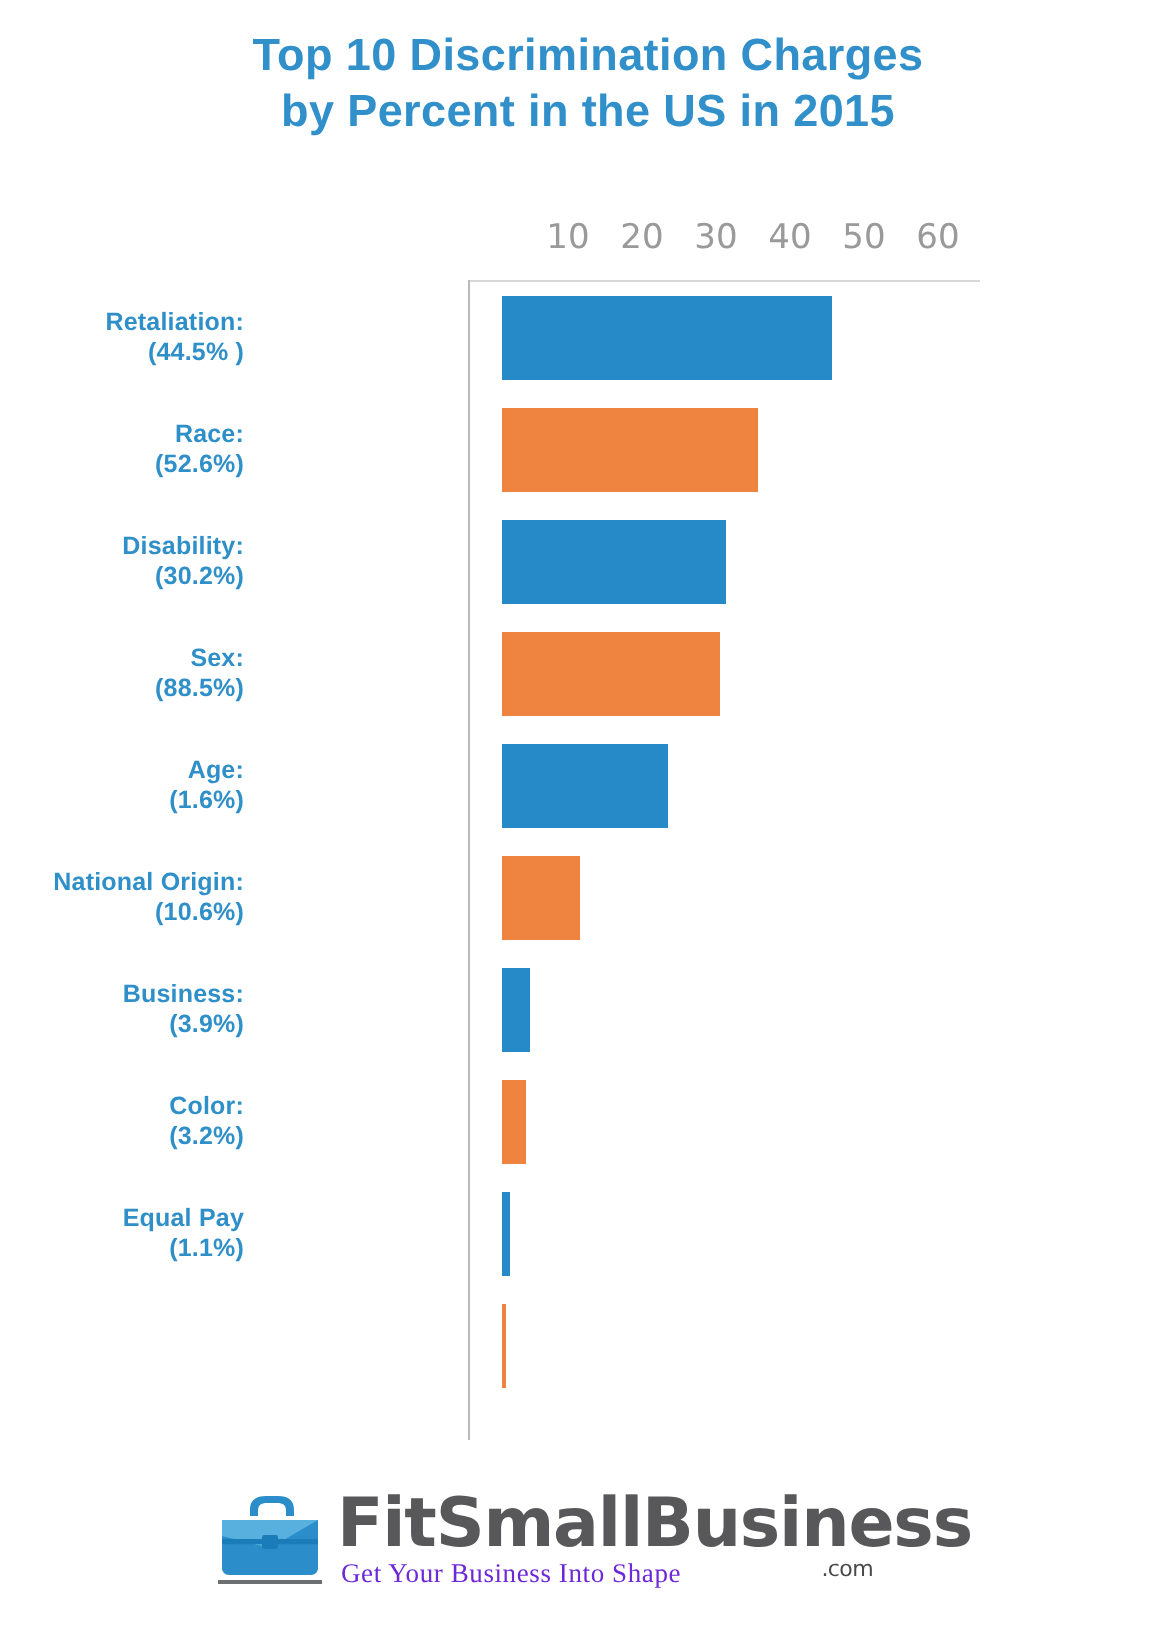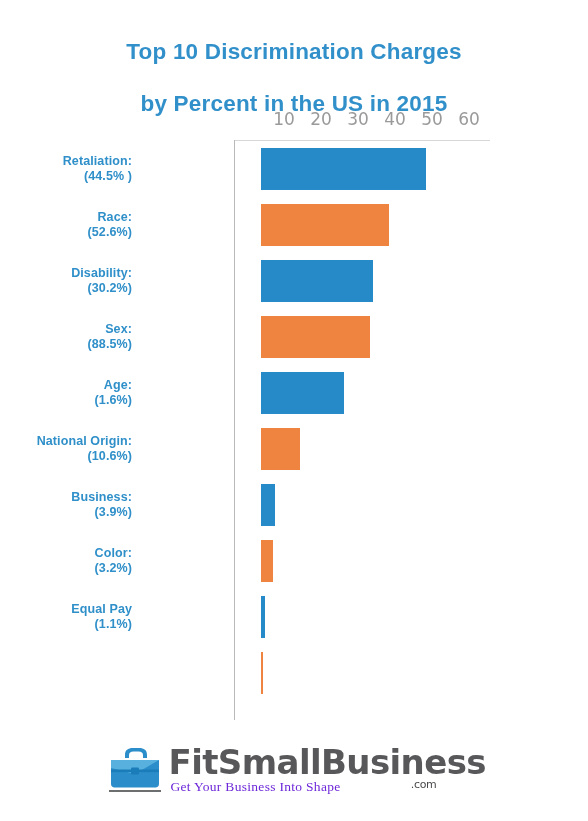--- a/index.html
+++ b/index.html
@@ -25,21 +25,20 @@
     text-align: center;
     color: #3190ca;
     font-size: 22.5px;
     font-weight: bold;
     line-height: 28px;
     letter-spacing: 0.2px;
   }
   #chart-title .line {
     display: block;
     white-space: nowrap;
-    margin-top: 24px;
   }
 
   
   #chart-area {
     position: absolute;
     left: 0;
     top: 100px;
     width: 588px;
     height: 630px;
     padding-left: 12px;
@@ -79,21 +78,21 @@
     left: 234px;
     top: 40px;
     width: 1px;
     height: 580px;
     background: #b9b9b9;
   }
 
   
   #rows {
     position: absolute;
-    left: 14px;
+    left: 4px;
     top: 48px;
     width: 484px;
   }
   .row {
     position: relative;
     height: 56px;
   }
   .row-label {
     position: absolute;
     right: 366px;   

